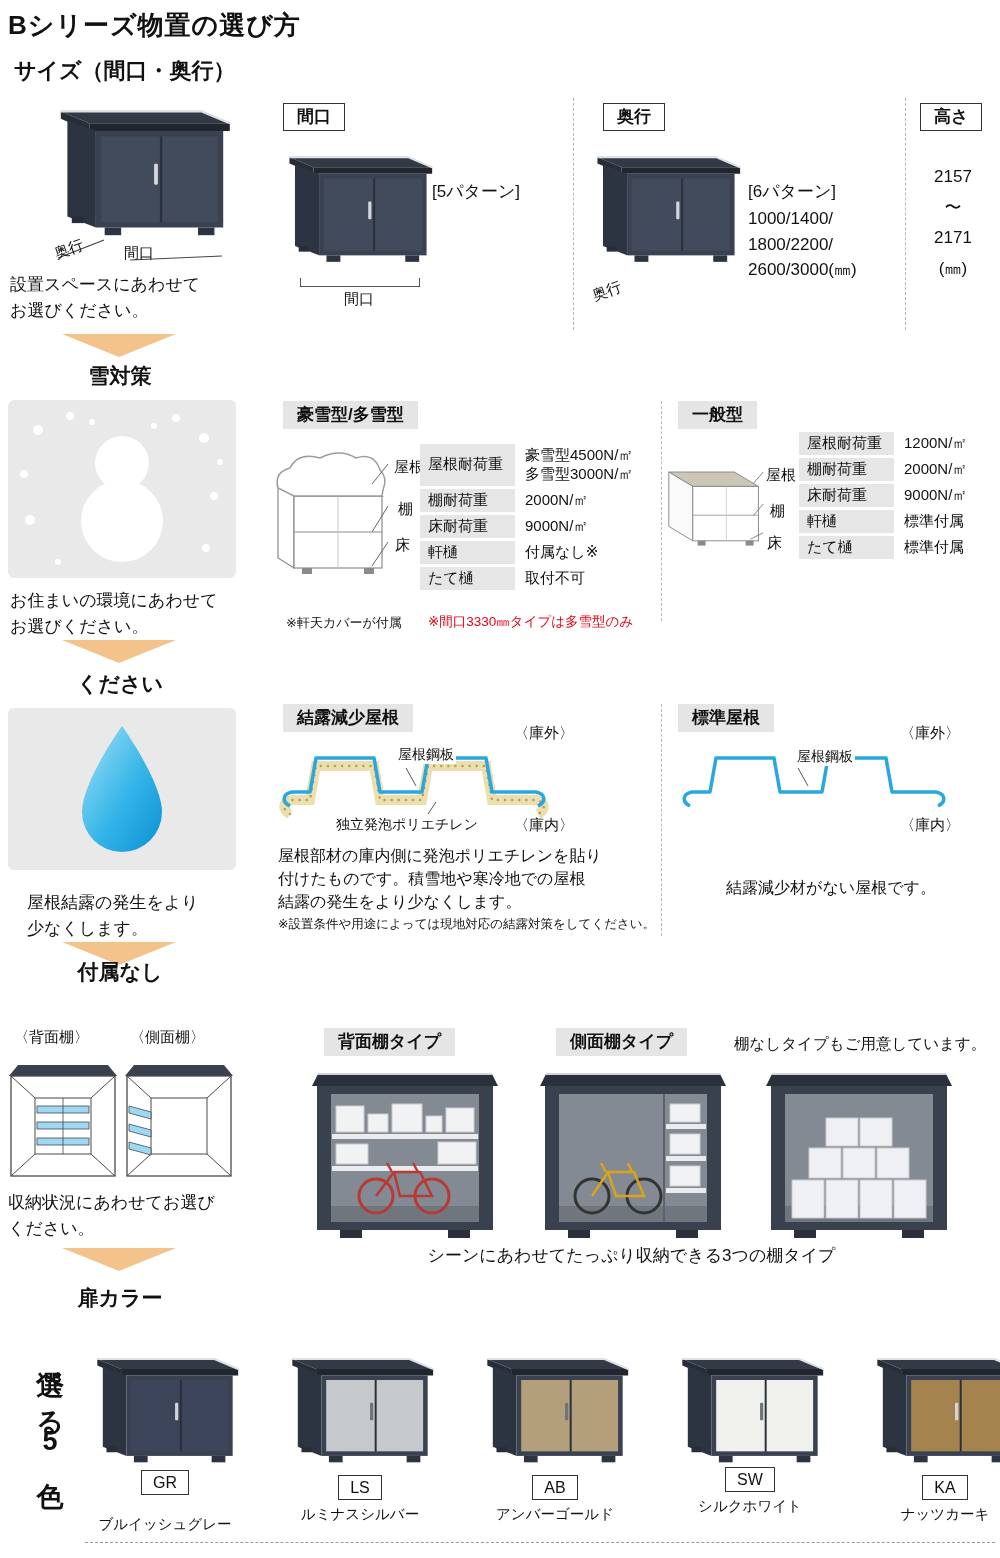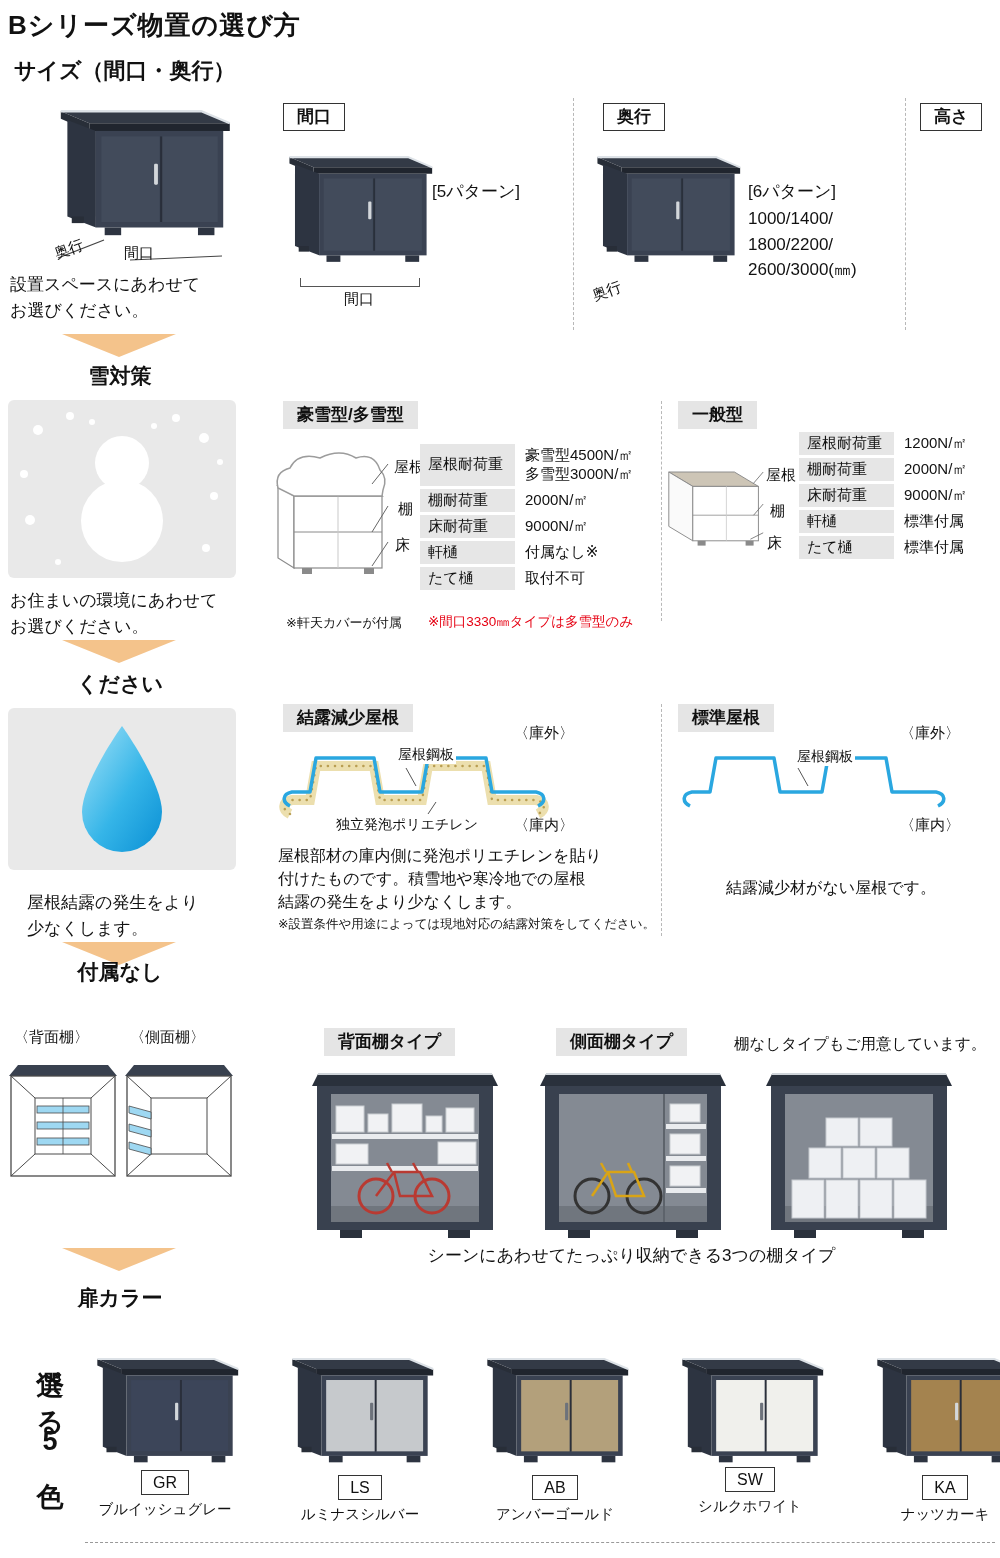--- a/index.html
+++ b/index.html
@@ -101,20 +101,24 @@
         <rect x="18" y="108" width="11" height="6" fill="#282e38"></rect>
       </svg>
     </div>
   <div class="a" style="left:592px;top:282px;font-size:15px;transform:rotate(-20deg);">奥行</div>
   <div class="a" style="left:748px;top:180px;font-size:17px;">[6パターン]</div>
   <div class="a pre" style="left:748px;top:206px;font-size:17px;line-height:1.5;">1000/1400/
 1800/2200/
 2600/3000(㎜)</div>
 
   <div class="a tab-box" style="left:920px;top:103px;">高さ</div>
+  <div class="a pre center" style="left:918px;top:162px;width:70px;font-size:17px;line-height:1.8;">2157
+〜
+2171
+(㎜)</div>
 
   <div class="arrow" style="left: 62px; top: 334px; border-top-color: rgb(244, 195, 139);"></div>
 
   <div class="a h center" style="left:0;top:362px;width:240px;font-size:21px;">雪対策</div>
 
   <div class="graybox" style="left:8px;top:400px;width:228px;height:178px;">
     <svg width="228" height="178" viewBox="0 0 228 178">
       <circle cx="114" cy="63" r="27" fill="#fff"></circle>
       <circle cx="114" cy="121" r="41" fill="#fff"></circle>
       <circle cx="30" cy="30" r="5" fill="#fff"></circle>
@@ -274,20 +278,22 @@
     <rect x="3" y="26" width="104" height="100" fill="#fff" stroke="#4a4a4a" stroke-width="1.3"></rect>
     <rect x="27" y="48" width="56" height="56" fill="#fff" stroke="#4a4a4a"></rect>
     <line x1="3" y1="26" x2="27" y2="48" stroke="#4a4a4a"></line>
     <line x1="107" y1="26" x2="83" y2="48" stroke="#4a4a4a"></line>
     <line x1="3" y1="126" x2="27" y2="104" stroke="#4a4a4a"></line>
     <line x1="107" y1="126" x2="83" y2="104" stroke="#4a4a4a"></line>
     <polygon points="5,56 27,62 27,69 5,63" fill="#9ed8f2" stroke="#4a4a4a" stroke-width="0.8"></polygon>
     <polygon points="5,74 27,80 27,87 5,81" fill="#9ed8f2" stroke="#4a4a4a" stroke-width="0.8"></polygon>
     <polygon points="5,92 27,98 27,105 5,99" fill="#9ed8f2" stroke="#4a4a4a" stroke-width="0.8"></polygon>
   </svg>
+  <div class="a pre" style="left:8px;top:1190px;font-size:17px;line-height:1.5;">収納状況にあわせてお選び
+ください。</div>
 
   <div class="a tab-gray" style="left:324px;top:1028px;text-align:center;">背面棚タイプ</div>
   <svg class="a" style="left:312px;top:1060px;" width="186" height="182" viewBox="0 0 186 182">
     <polygon points="6,14 180,14 186,26 0,26" fill="#2a313c"></polygon>
     <line x1="6" y1="14" x2="180" y2="14" stroke="#cfd4d9" stroke-width="2"></line>
     <rect x="5" y="26" width="176" height="144" fill="#39414f"></rect>
     <rect x="19" y="34" width="148" height="128" fill="#848a93"></rect>
     <rect x="19" y="146" width="148" height="16" fill="#70767e"></rect>
     <rect x="24" y="46" width="28" height="26" fill="#f1f2f4" stroke="#c9cdd2"></rect>
     <rect x="56" y="54" width="20" height="18" fill="#f1f2f4" stroke="#c9cdd2"></rect>
@@ -369,21 +375,21 @@
           <rect x="45" y="35" width="53" height="78" fill="#3c4559"></rect>
           <rect x="100" y="35" width="51" height="78" fill="#3c4559"></rect>
           <line x1="99.5" y1="35" x2="99.5" y2="113" stroke="rgba(0,0,0,0.3)" stroke-width="2"></line>
           <rect x="93" y="60" width="3.5" height="19" rx="1" fill="#d3d7db"></rect>
           <rect x="48" y="118" width="15" height="7" fill="#2d3441"></rect>
           <rect x="133" y="118" width="15" height="7" fill="#2d3441"></rect>
           <rect x="18" y="108" width="11" height="6" fill="#282e38"></rect>
         </svg>
       </div>
     <div style="margin-top:3px;"><span class="codebox">GR</span></div>
-    <div style="margin-top:5px;font-size:14.5px;">ブルイッシュグレー</div>
+    <div style="margin-top:20px;font-size:14.5px;">ブルイッシュグレー</div>
   </div>
   <div class="card" style="left:280px;top:1348px;">
     <div style="width:150px;margin:0 auto;">
         <svg viewBox="0 0 164 130" style="display:block;width:100%">
           <polygon points="8,12 136,12 162,23 34,23" fill="#333a46"></polygon>
           <polygon points="34,23 162,23 162,30 34,30" fill="#20252e"></polygon>
           <polygon points="8,12 34,23 34,30 8,19" fill="#282e38"></polygon>
           <polyline points="8,12 136,12 162,23" fill="none" stroke="#dde2e7" stroke-width="2.2"></polyline>
           <polygon points="14,20 40,30 40,118 14,108" fill="#2d3441"></polygon>
           <rect x="40" y="30" width="116" height="88" fill="#3a4252"></rect>

